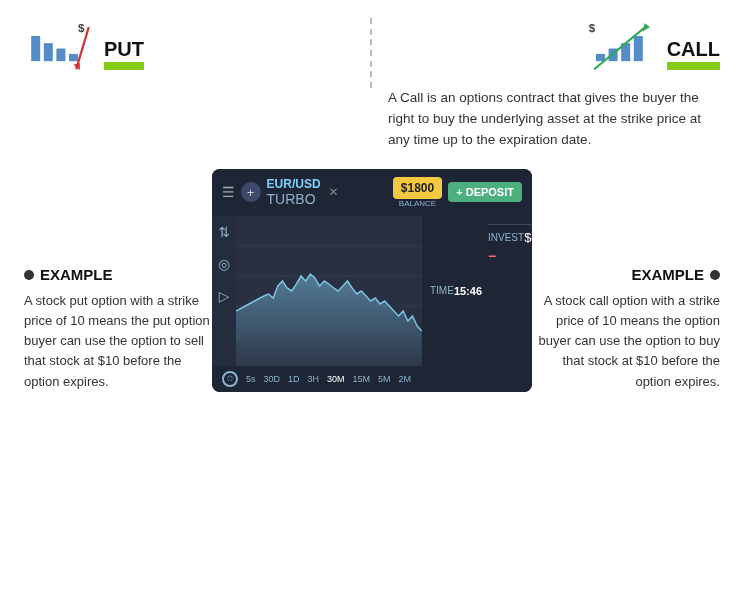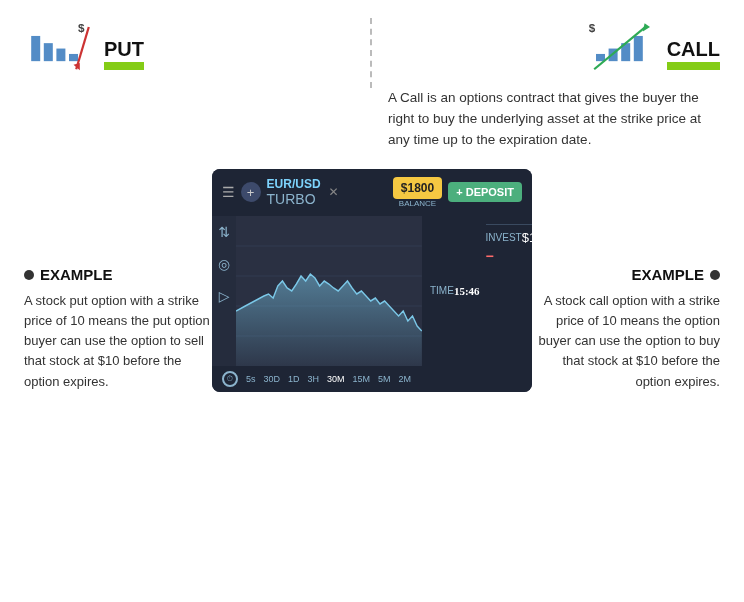--- a/index.html
+++ b/index.html
@@ -290,21 +290,20 @@
 
     .panel-label {
       color: #8bb3cc;
       font-size: 10px;
     }
 
     .panel-value {
       color: #fff;
       font-size: 11px;
       font-weight: 700;
-      font-family: Liberation Serif, serif;
     }
 
     .panel-invest-row {
       display: flex;
       justify-content: space-between;
       align-items: center;
     }
 
     .invest-label {
       color: #8bb3cc;

